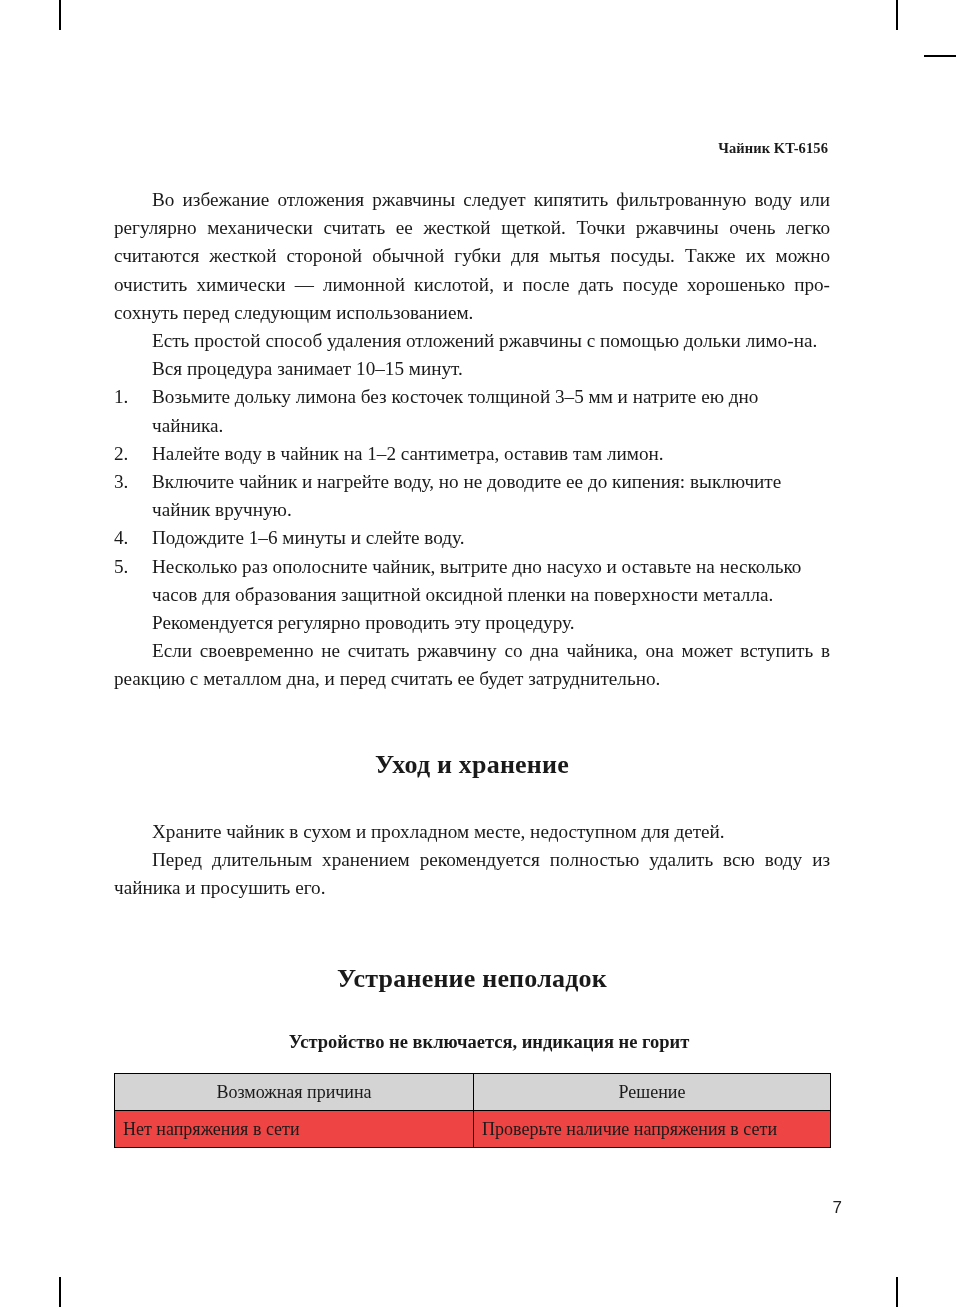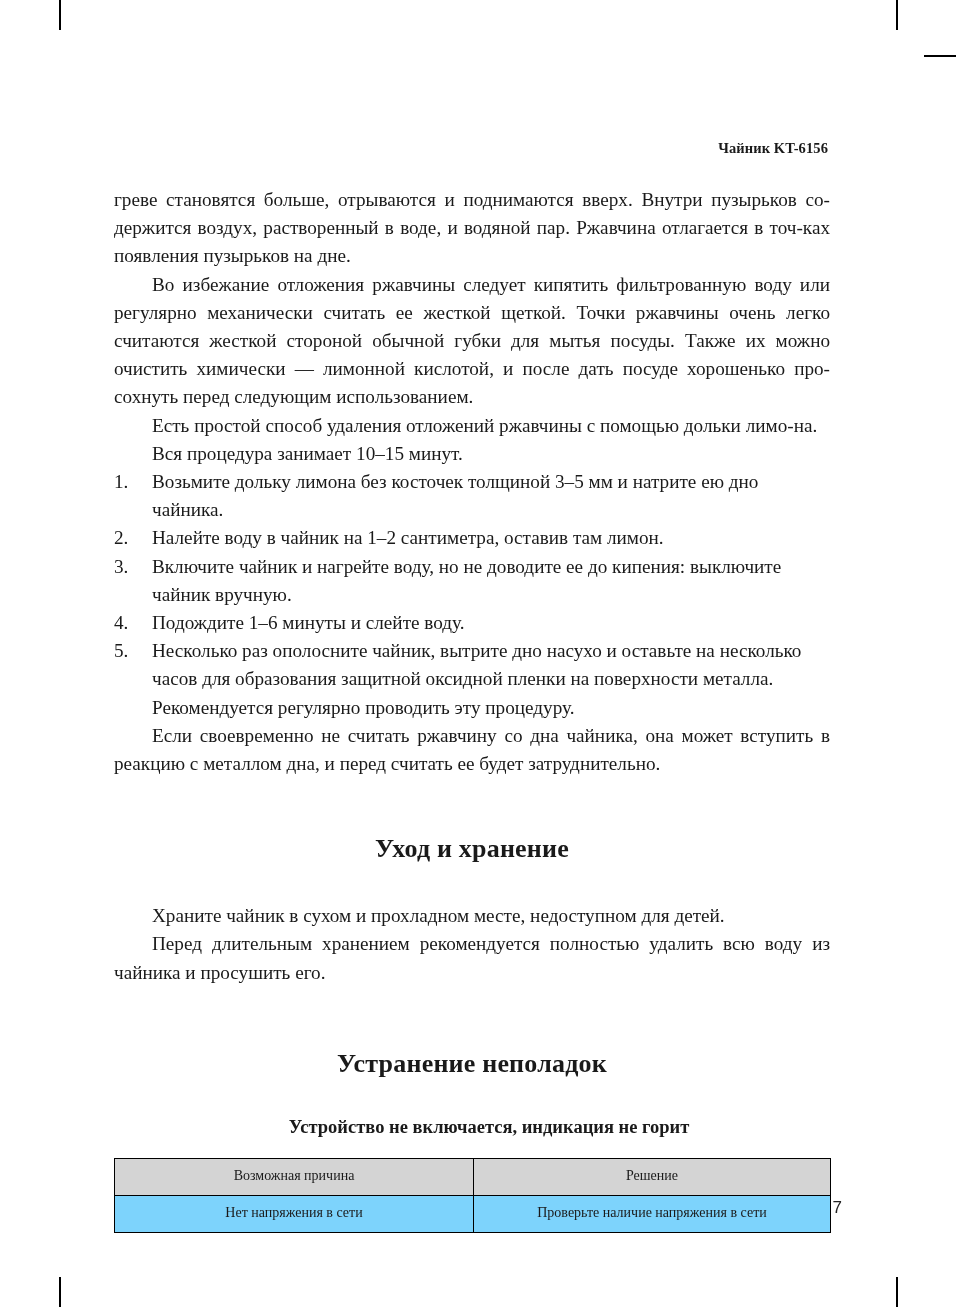--- a/index.html
+++ b/index.html
@@ -113,33 +113,33 @@
 
   
   table.trouble {
     border-collapse: collapse;
     width: 716px;
     table-layout: fixed;
     margin: 0;
   }
   table.trouble td, table.trouble th {
     border: 1.3px solid #000000;
-    font-size: 14px;
+    font-size: 18px;
     font-weight: normal;
     line-height: 24px;
     padding: 4px 8px 5px 8px;
     height: 27px;
   }
   table.trouble thead th {
     background: #d4d4d4;
     text-align: center;
   }
   table.trouble tbody td {
-    background: #7dd3fc;
-    text-align: center;
+    background: #ef4444;
+    text-align: left;
   }
   table.trouble col.c1 { width: 359px; }
   table.trouble col.c2 { width: 357px; }
 
   .page-number {
     position: absolute;
     left: 0;
     top: 1198px;
     width: 842px;
     text-align: right;
@@ -156,21 +156,20 @@
 <div class="crop-mark crop-v crop-bl"></div>
 <div class="crop-mark crop-v crop-br"></div>
 <div class="crop-mark crop-h crop-rh"></div>
 
 <div class="page">
 
   <div class="running-head">Чайник KT-6156</div>
 
   <div class="content">
 
-    <p class="body cont">греве становятся больше, отрываются и поднимаются вверх. Внутри пузырьков со-держится воздух, растворенный в воде, и водяной пар. Ржавчина отлагается в точ-ках появления пузырьков на дне.</p>
 
     <p class="body indent">Во избежание отложения ржавчины следует кипятить фильтрованную воду или регулярно механически считать ее жесткой щеткой. Точки ржавчины очень легко считаются жесткой стороной обычной губки для мытья посуды. Также их можно очистить химически — лимонной кислотой, и после дать посуде хорошенько про-сохнуть перед следующим использованием.</p>
 
     <p class="body indent">Есть простой способ удаления отложений ржавчины с помощью дольки лимо-на.</p>
 
     <p class="body indent">Вся процедура занимает 10–15 минут.</p>
 
     <ol class="steps">
       <li>
         <span class="num">1.</span>

